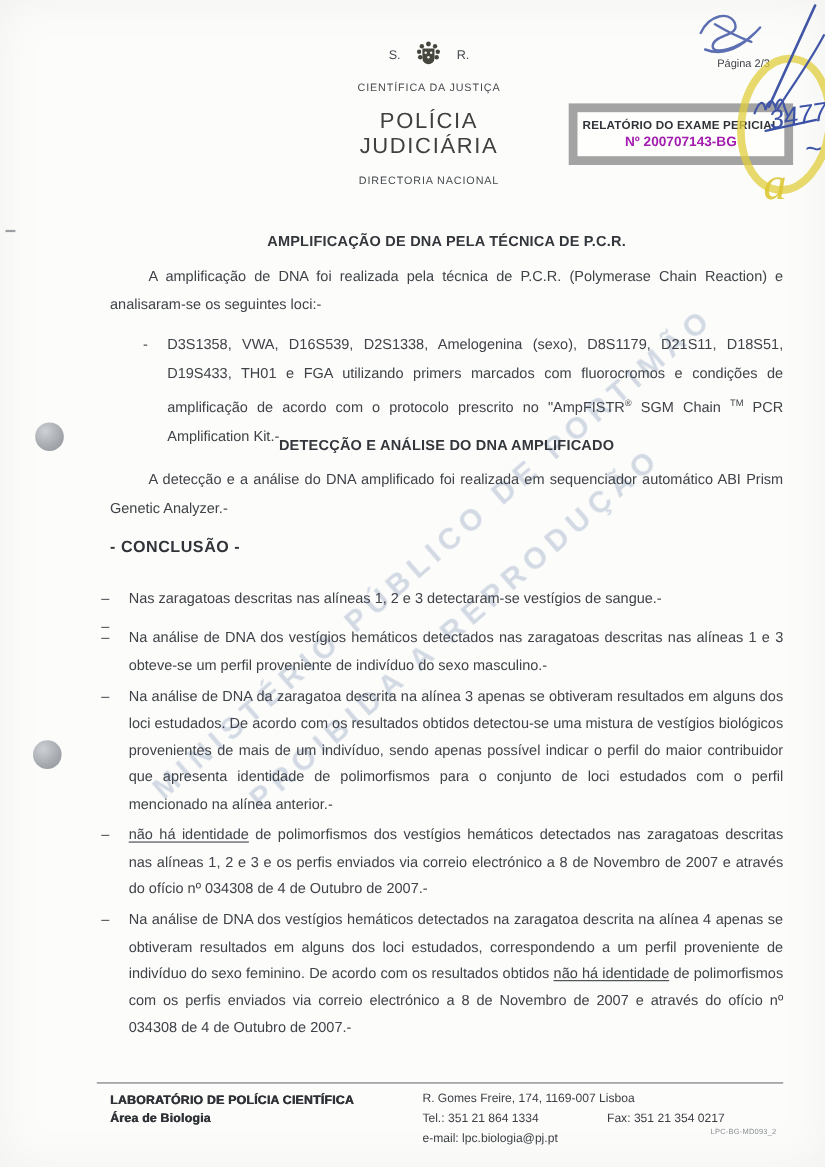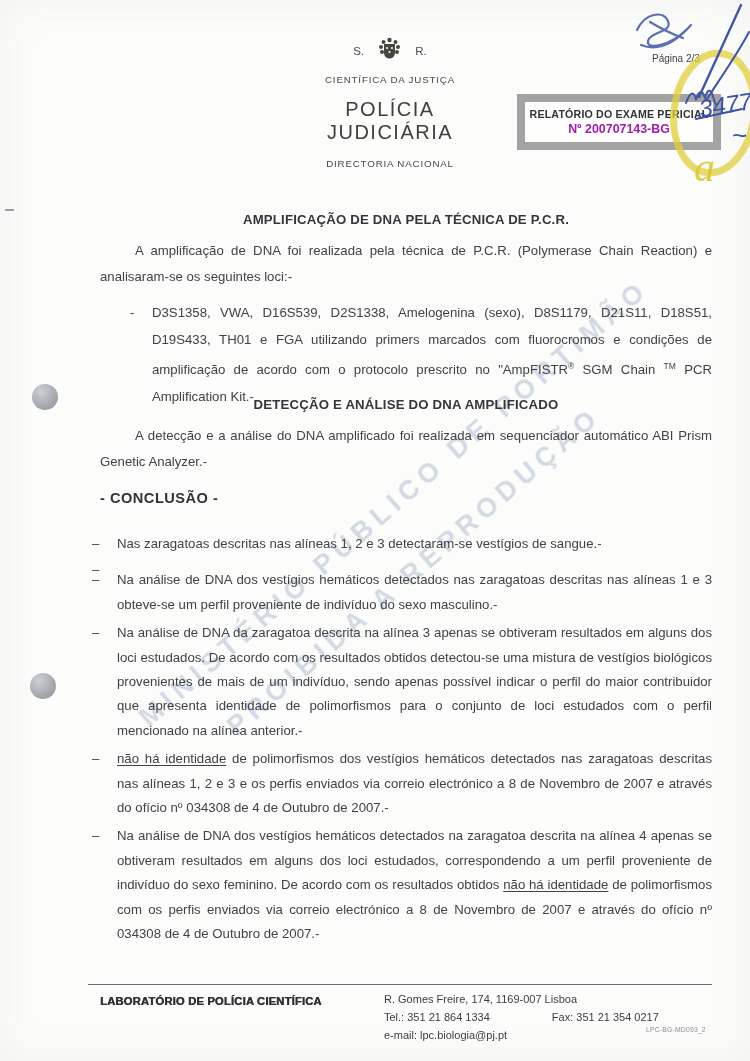--- a/index.html
+++ b/index.html
@@ -138,20 +138,21 @@
     </div>
     <div class="c-item mt4">
       <span class="dash">–</span>
       <span>Na análise de DNA dos vestígios hemáticos detectados na zaragatoa descrita na alínea 4 apenas se obtiveram resultados em alguns dos loci estudados, correspondendo a um perfil proveniente de indivíduo do sexo feminino. De acordo com os resultados obtidos </span><span class="u">não há identidade</span><span> de polimorfismos com os perfis enviados via correio electrónico a 8 de Novembro de 2007 e através do ofício nº 034308 de 4 de Outubro de 2007.-</span>
     </div>
   </div>
 
   <div class="foot-rule"></div>
   <div class="foot-left">
     <div>LABORATÓRIO DE POLÍCIA CIENTÍFICA</div>
+    <div>Área de Biologia</div>
   </div>
   <div class="foot-right">
     <div>R. Gomes Freire, 174,  1169-007  Lisboa</div>
     <div class="row2">
       <span>Tel.: 351 21 864 1334</span>
       <span>Fax: 351 21 354 0217</span>
     </div>
     <div>e-mail: lpc.biologia@pj.pt</div>
   </div>
   <div class="form-code">LPC-BG-MD093_2</div>

